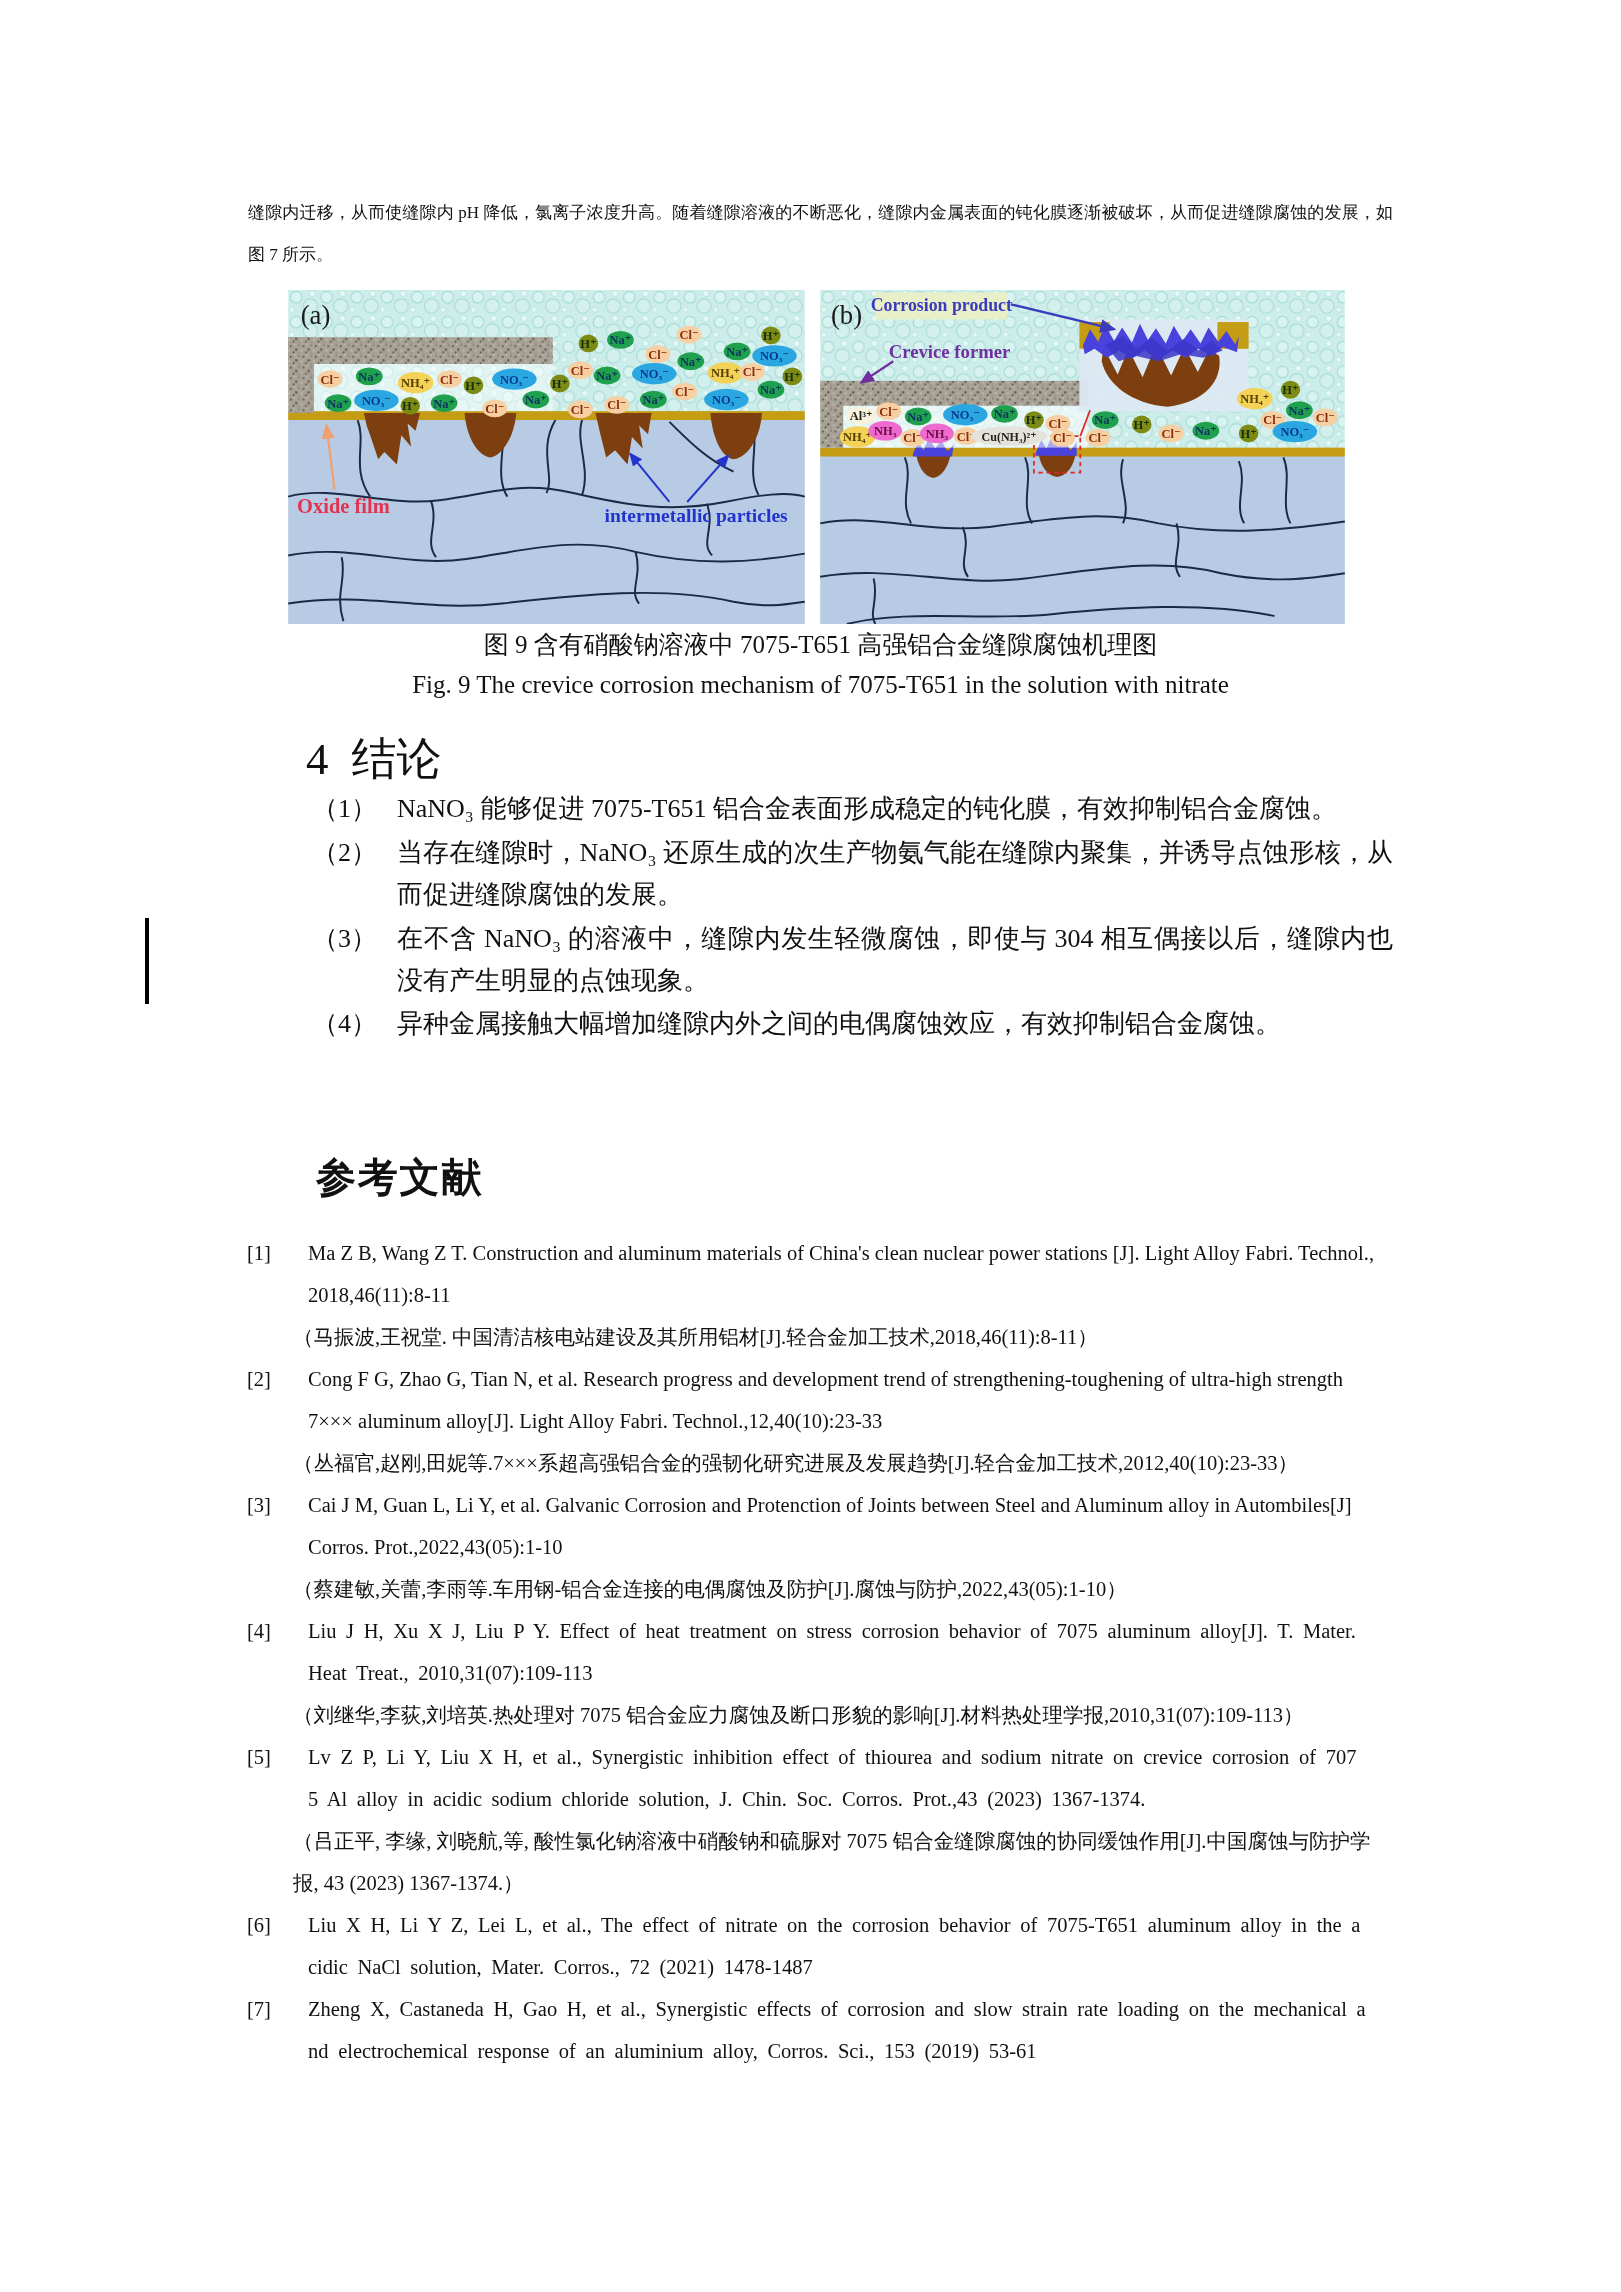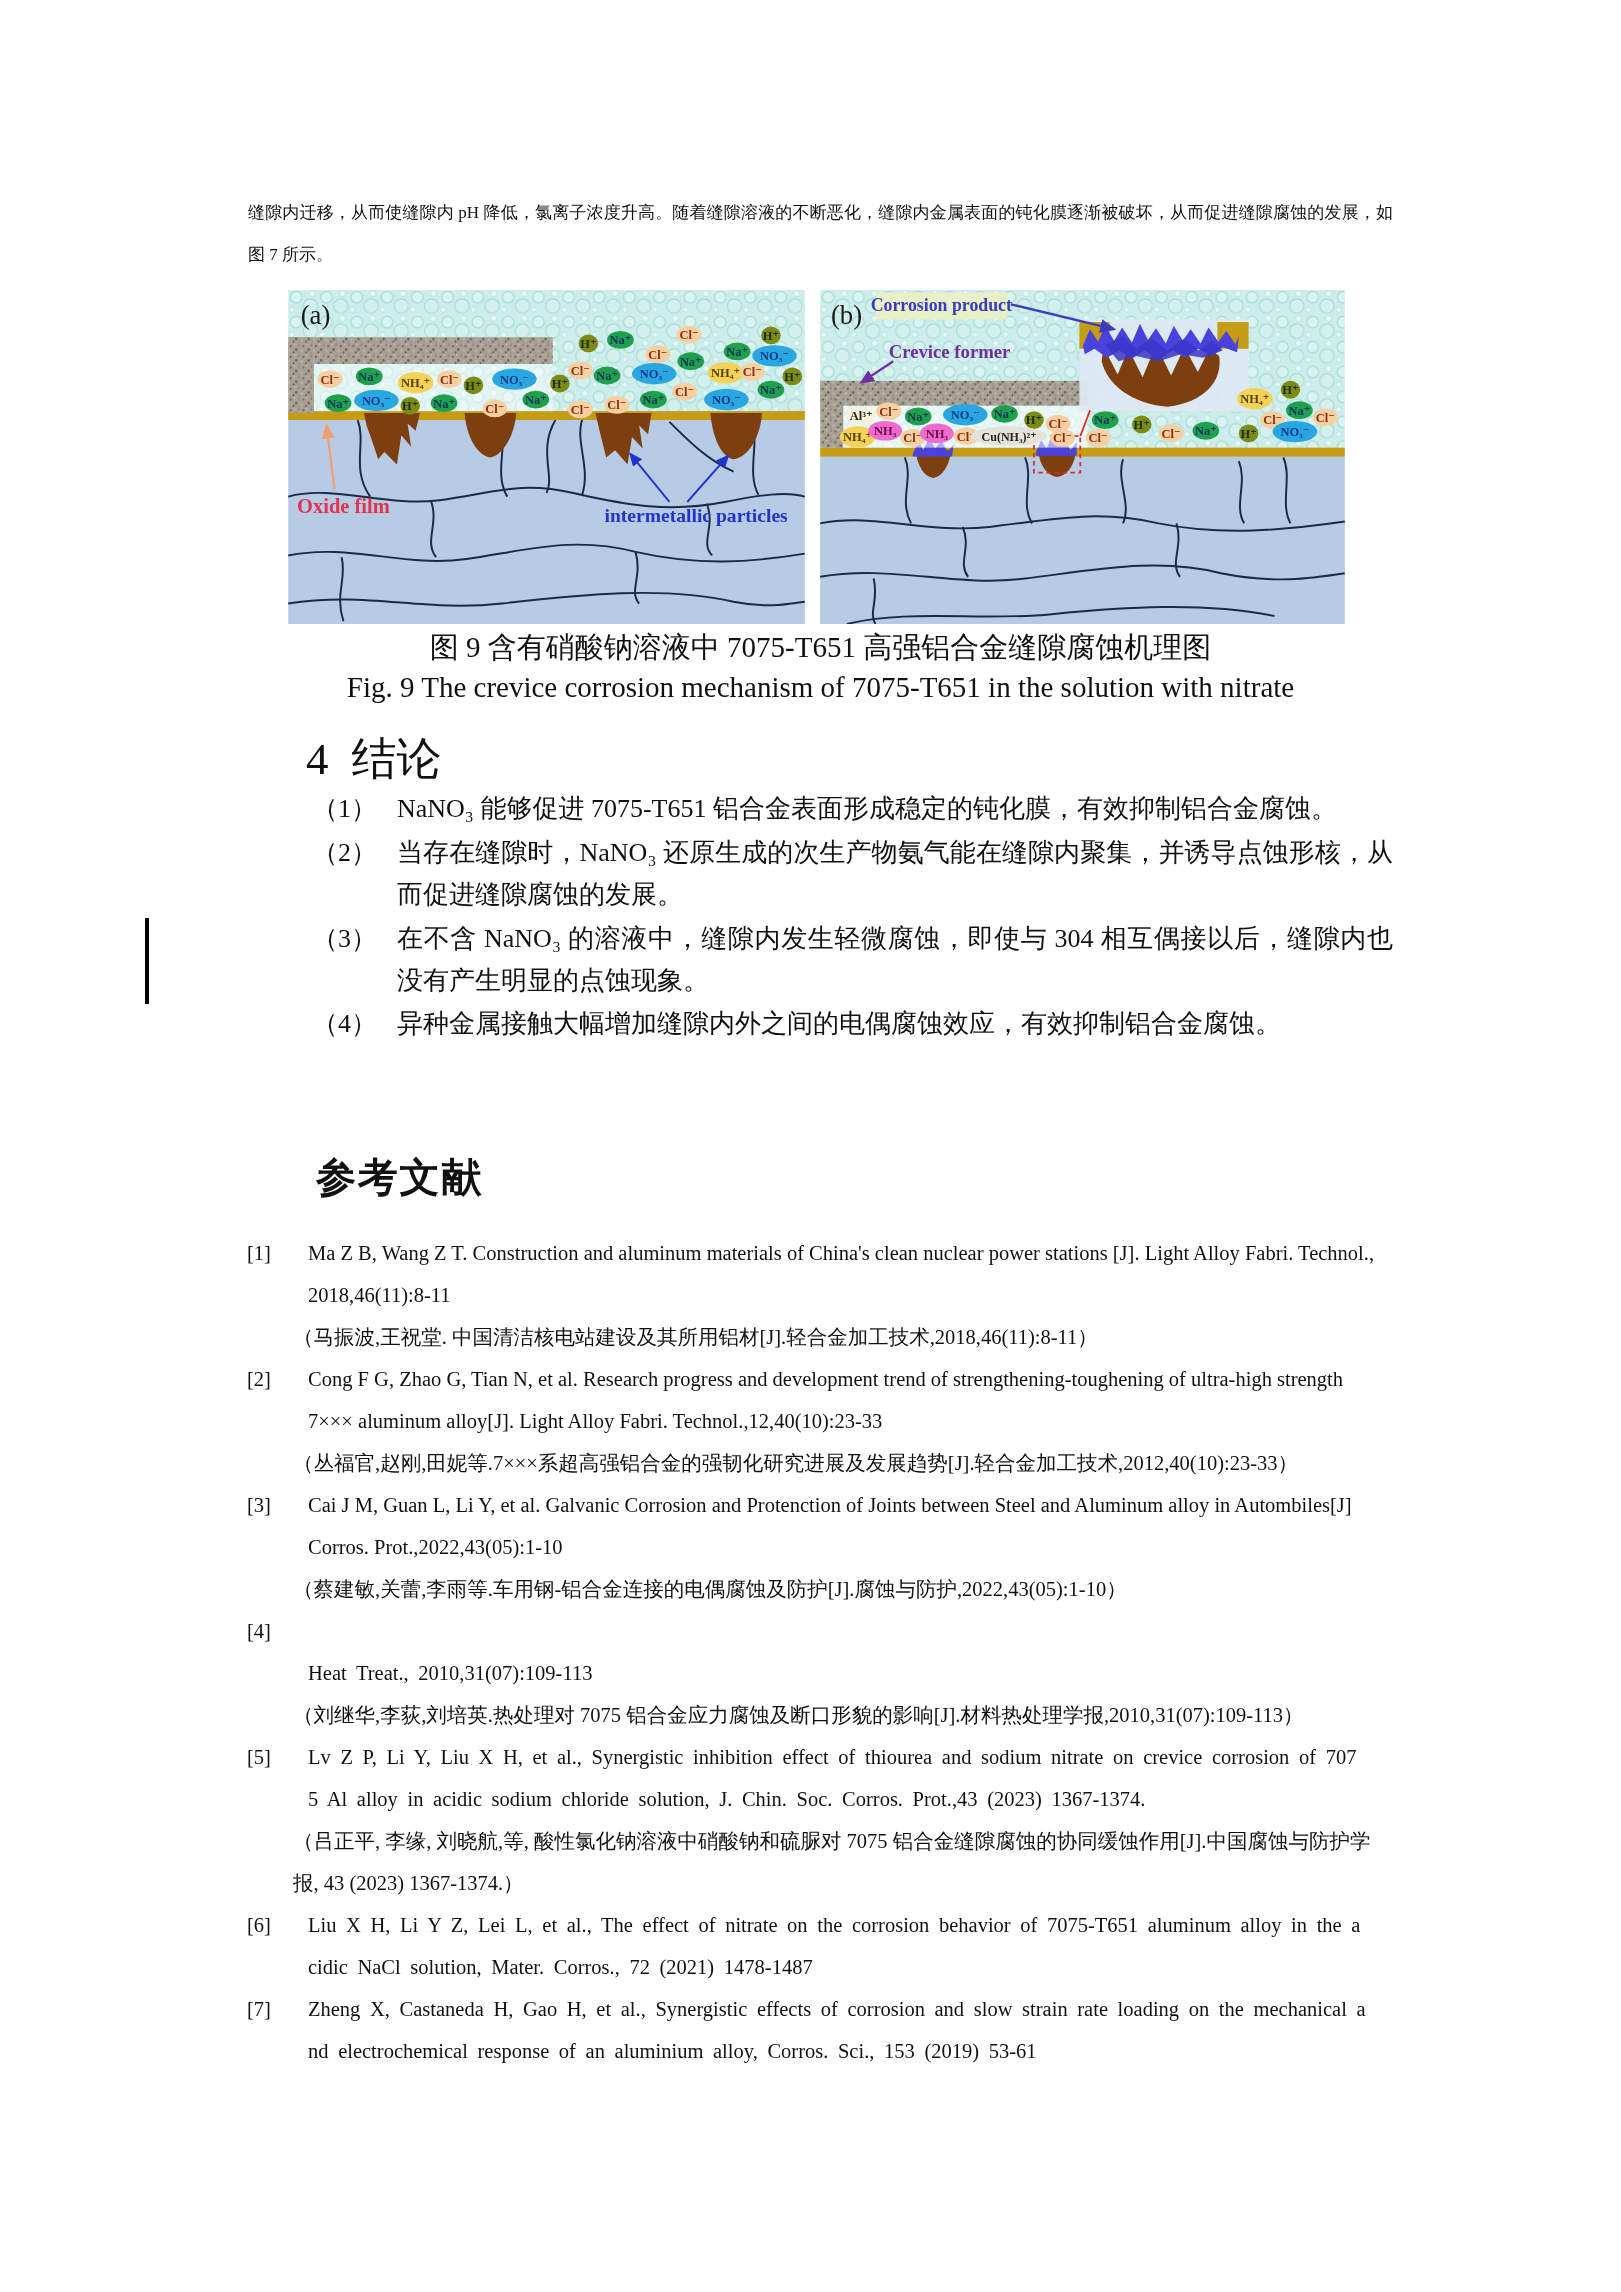--- a/index.html
+++ b/index.html
@@ -4,21 +4,21 @@
 <style>
   html,body{margin:0;padding:0;}
   body{
     width:1622px;height:2293px;background:#ffffff;position:relative;
     font-family:"Liberation Serif","DejaVu Serif",serif;color:#111;
   }
   .para-top{position:absolute;left:248px;top:192px;width:1145px;
     font-size:17px;line-height:42px;text-align:justify;}
   .figure-wrap{position:absolute;left:288px;top:290px;width:1060px;height:334px;
     display:flex;gap:15px;}
-  .cap{position:absolute;left:248px;width:1145px;text-align:center;font-size:29px;}
+  .cap{position:absolute;left:248px;width:1145px;text-align:center;font-size:25px;}
   .cap-cn{top:628px;}
   .cap-en{top:671px;font-family:Liberation Serif, serif;}
   .sec-heading{position:absolute;left:306px;top:729px;font-size:45px;font-weight:normal;}
   .sec-heading .num{margin-right:23px;}
   .conclusions{position:absolute;left:312px;top:788px;width:1081px;}
   .c-item{display:flex;font-size:26px;line-height:42px;margin-bottom:1.8px;}
   .c-marker{flex:0 0 85px;}
   .c-text{flex:1;text-align:justify;}
   .change-bar{position:absolute;left:145px;top:918px;width:3.6px;height:86px;background:#000;}
   .refs-heading{position:absolute;left:316px;top:1150px;font-size:40px;font-weight:bold;letter-spacing:1.8px;text-align:center;}
@@ -474,21 +474,21 @@
     <div class="ref-line first"><span class="ref-marker">[2]</span><span>Cong F G, Zhao G, Tian N, et al. Research progress and development trend of strengthening-toughening of ultra-high strength</span></div>
     <div class="ref-line cont">7××× aluminum alloy[J]. Light Alloy Fabri. Technol.,12,40(10):23-33</div>
     <div class="ref-line cn">（丛福官,赵刚,田妮等.7×××系超高强铝合金的强韧化研究进展及发展趋势[J].轻合金加工技术,2012,40(10):23-33）</div>
   </div>
   <div class="ref">
     <div class="ref-line first"><span class="ref-marker">[3]</span><span>Cai J M, Guan L, Li Y, et al. Galvanic Corrosion and Protenction of Joints between Steel and Aluminum alloy in Autombiles[J]</span></div>
     <div class="ref-line cont">Corros. Prot.,2022,43(05):1-10</div>
     <div class="ref-line cn">（蔡建敏,关蕾,李雨等.车用钢-铝合金连接的电偶腐蚀及防护[J].腐蚀与防护,2022,43(05):1-10）</div>
   </div>
   <div class="ref wide">
-    <div class="ref-line first"><span class="ref-marker">[4]</span></div>
+    <div class="ref-line first"><span class="ref-marker">[4]</span><span>Liu J H, Xu X J, Liu P Y. Effect of heat treatment on stress corrosion behavior of 7075 aluminum alloy[J]. T. Mater.</span></div>
     <div class="ref-line cont">Heat Treat., 2010,31(07):109-113</div>
     <div class="ref-line cn">（刘继华,李荻,刘培英.热处理对 7075 铝合金应力腐蚀及断口形貌的影响[J].材料热处理学报,2010,31(07):109-113）</div>
   </div>
   <div class="ref wide">
     <div class="ref-line first"><span class="ref-marker">[5]</span><span>Lv Z P, Li Y, Liu X H, et al., Synergistic inhibition effect of thiourea and sodium nitrate on crevice corrosion of 707</span></div>
     <div class="ref-line cont">5 Al alloy in acidic sodium chloride solution, J. Chin. Soc. Corros. Prot.,43 (2023) 1367-1374.</div>
     <div class="ref-line cn">（吕正平, 李缘, 刘晓航,等, 酸性氯化钠溶液中硝酸钠和硫脲对 7075 铝合金缝隙腐蚀的协同缓蚀作用[J].中国腐蚀与防护学</div>
     <div class="ref-line cn">报, 43 (2023) 1367-1374.）</div>
   </div>
   <div class="ref wide">

